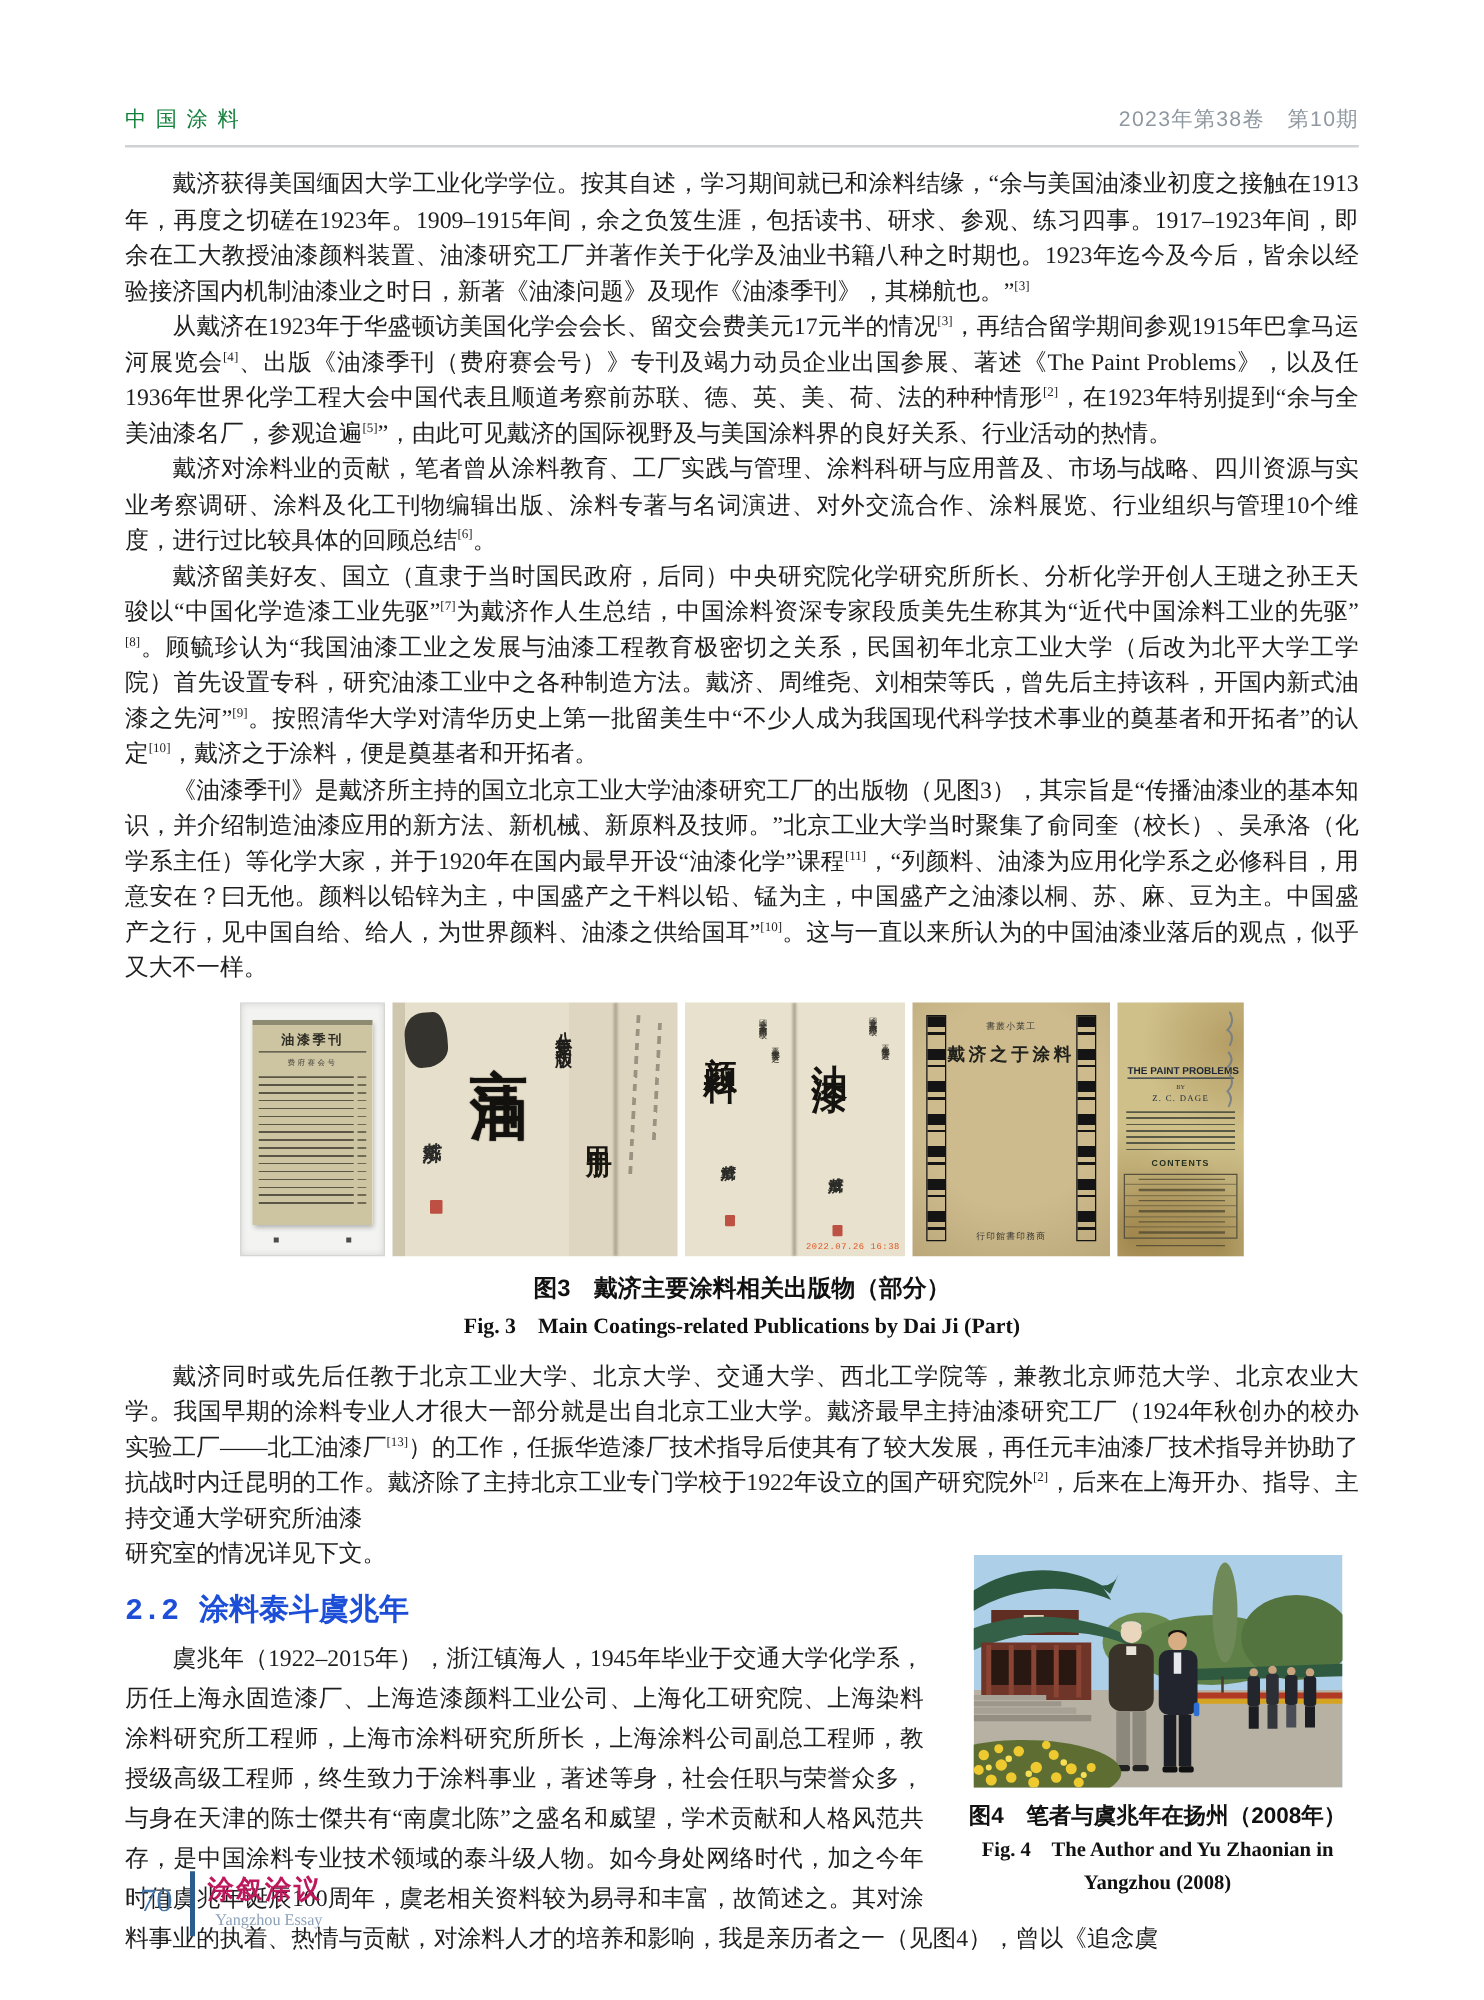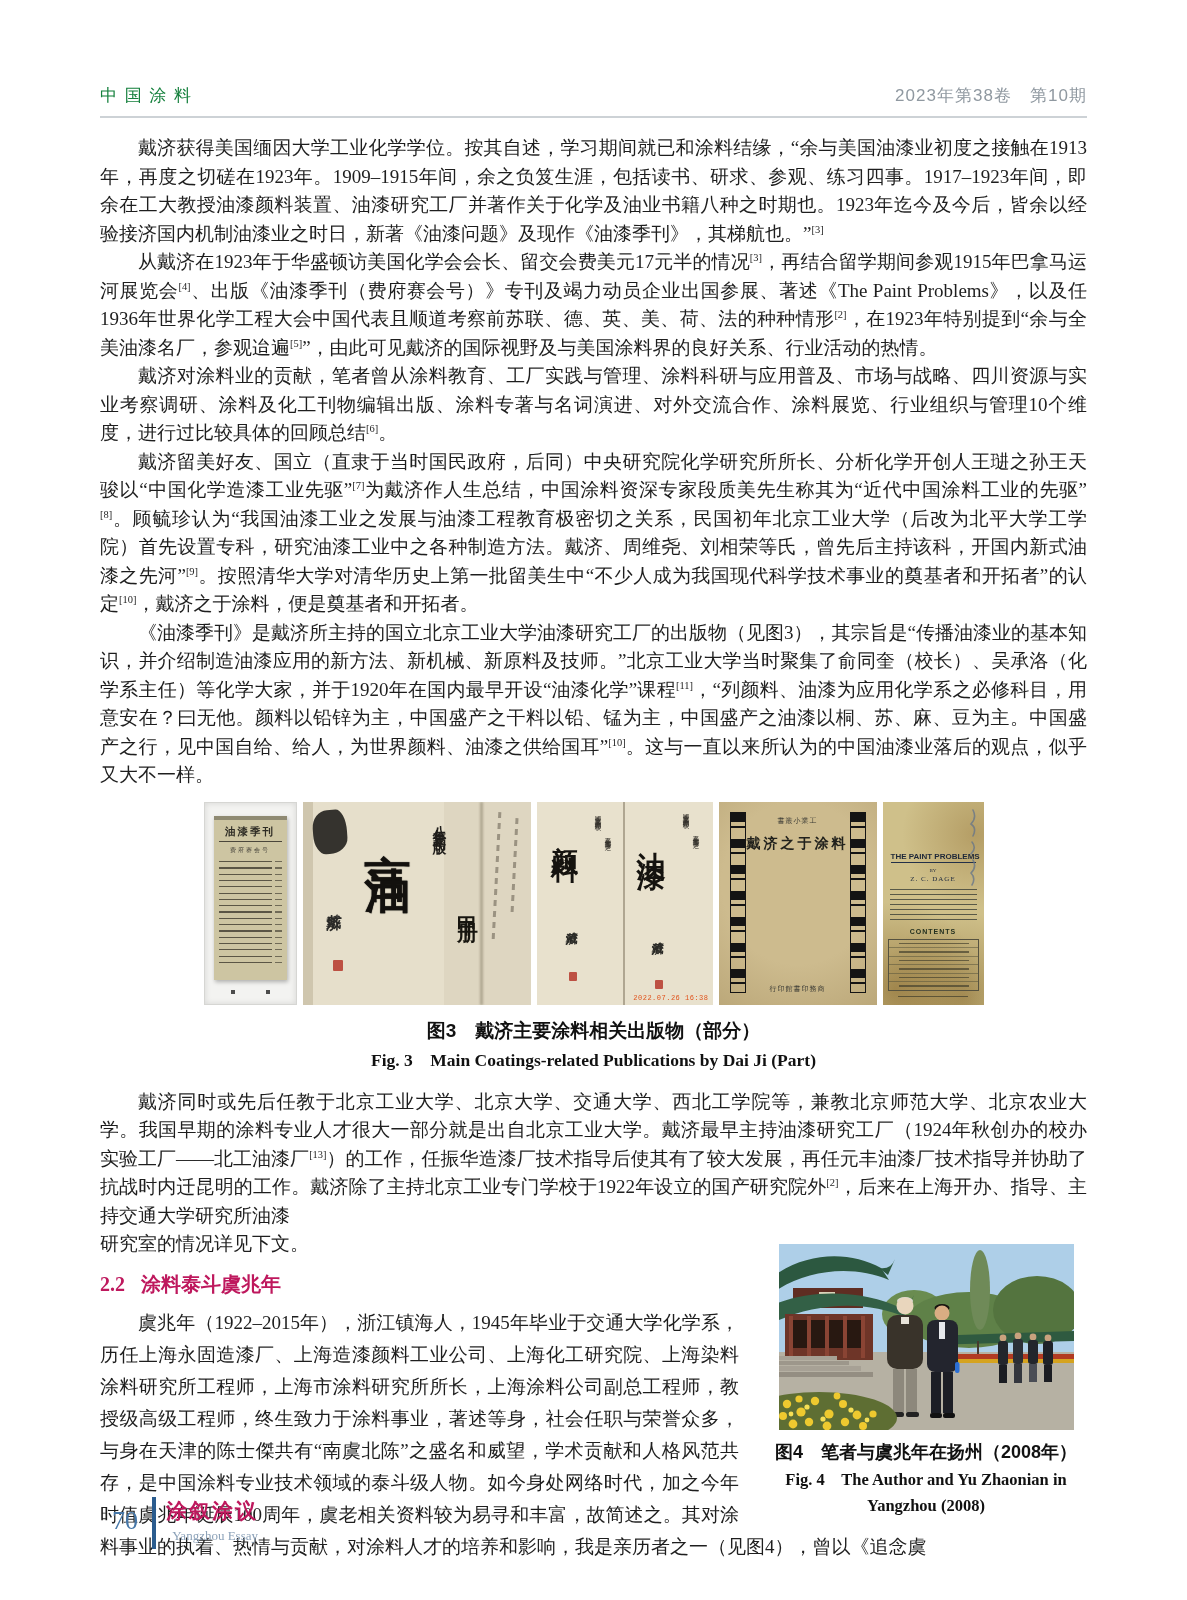--- a/index.html
+++ b/index.html
@@ -20,21 +20,21 @@
   .fig3{margin-top:12px;}
   .fig3-row{display:flex;gap:6px;justify-content:center;align-items:stretch;}
   .cap-cn{margin-top:13px;text-align:center;font-family:"Liberation Sans",sans-serif;
           font-weight:bold;font-size:19px;color:#111;}
   .cap-en{margin-top:4px;text-align:center;font-family:"Liberation Serif",serif;
           font-weight:bold;font-size:17.5px;color:#111;}
   .pnl{position:relative;overflow:hidden;flex:none;height:203px;}
   .v{position:absolute;writing-mode:vertical-rl;text-orientation:upright;line-height:1;}
   .seal{position:absolute;background:#b5372a;opacity:.85;border-radius:1px;}
   
-  .pnl1{width:93px;background:#f3f3f1;border:1px solid #d6d6d3;box-shadow:inset 0 0 6px rgba(0,0,0,.12);
+  .pnl1{width:116px;background:#f3f3f1;border:1px solid #d6d6d3;box-shadow:inset 0 0 6px rgba(0,0,0,.12);
         padding:13px 9px 24px;box-sizing:border-box;}
   .p1-paper{height:100%;background:linear-gradient(180deg,#8f8a72 0 4px,#cdc5a2 4px);
             box-shadow:1px 2px 4px rgba(0,0,0,.28);padding:9px 5px 4px;box-sizing:border-box;}
   .p1-title{font-weight:bold;font-size:10.5px;letter-spacing:2px;color:#2e2c24;text-align:center;
             border-bottom:1px solid #4a463a;padding-bottom:2px;white-space:nowrap;}
   .p1-sub{font-size:6px;text-align:center;color:#45423a;letter-spacing:2px;margin-top:4px;}
   .p1-toc{display:flex;gap:3px;margin-top:6px;height:106px;}
   .p1-toc .lines{flex:1;background:repeating-linear-gradient(180deg,rgba(62,58,46,.8) 0 1.2px,transparent 1.2px 6.3px);}
   .p1-toc .nums{width:7px;background:repeating-linear-gradient(180deg,rgba(62,58,46,.65) 0 1.2px,transparent 1.2px 6.3px);}
   .p1-dot{position:absolute;width:4px;height:4px;background:#4c4c4c;bottom:10px;}
@@ -92,22 +92,22 @@
             background:repeating-linear-gradient(180deg,rgba(55,60,52,.78) 0 1.3px,transparent 1.3px 5px);}
   .p5-contents{margin-top:5px;text-align:center;font-weight:bold;font-size:7px;color:#23301f;
                font-family:"Liberation Sans",sans-serif;letter-spacing:1px;}
   .p5-tbl{margin:4px 5px 0;border:1px solid #56523f;height:50px;display:flex;flex-direction:column;}
   .p5-tbl .row{flex:1;border-bottom:1px solid rgba(90,85,60,.55);position:relative;}
   .p5-tbl .row:last-child{border-bottom:none;}
   .p5-tbl .row::after{content:"";position:absolute;left:12%;right:10%;top:45%;height:1.3px;
                       background:rgba(70,65,45,.7);}
   .p5-foot{margin:5px auto 0;width:70%;height:1.3px;background:rgba(70,65,45,.75);}
   
-  .sec-head{margin:12px 0 9px;font-family:Liberation Serif, serif;font-weight:bold;
-            font-size:20px;color:#be185d;}
+  .sec-head{margin:12px 0 9px;font-family:Liberation Mono, monospace;font-weight:bold;
+            font-size:24px;color:#1d4ed8;}
   .sec-head .num{margin-right:16px;}
   
   .wrap-sec{overflow:visible;}
   .wrap-sec .wp{line-height:32px;}
   .fig4{float:right;width:322px;margin:14px 0 4px 26px;}
   .fig4 .photo{width:295px;height:186px;margin:0 auto;display:block;}
   .fig4 .cap-cn{font-size:18px;margin-top:10px;}
   .fig4 .cap-en{font-size:16.5px;margin-top:3px;line-height:1.6;}
   .fig4 .cap-en.l2{margin-top:0;}
   

